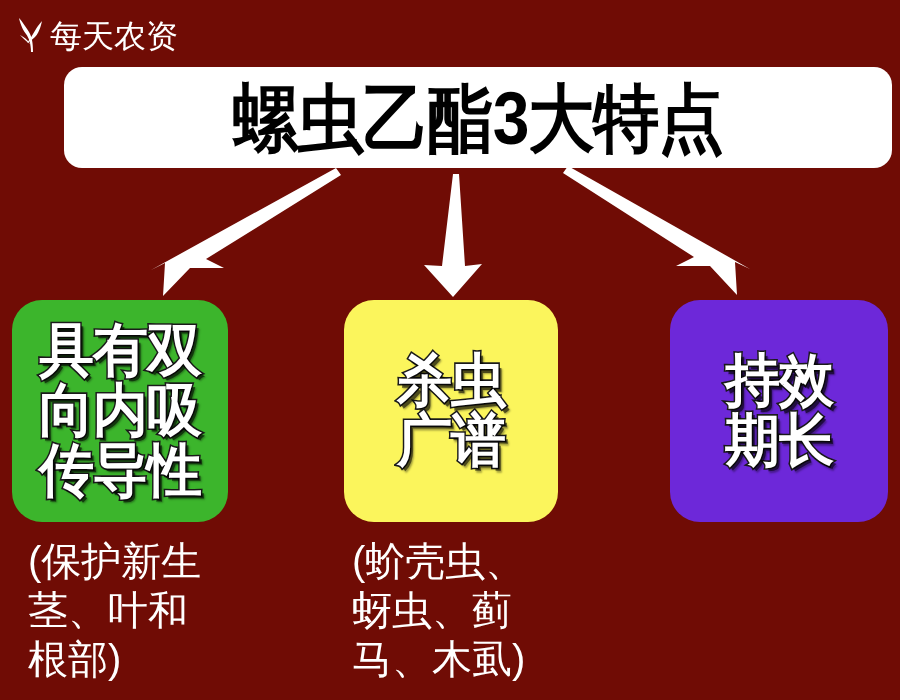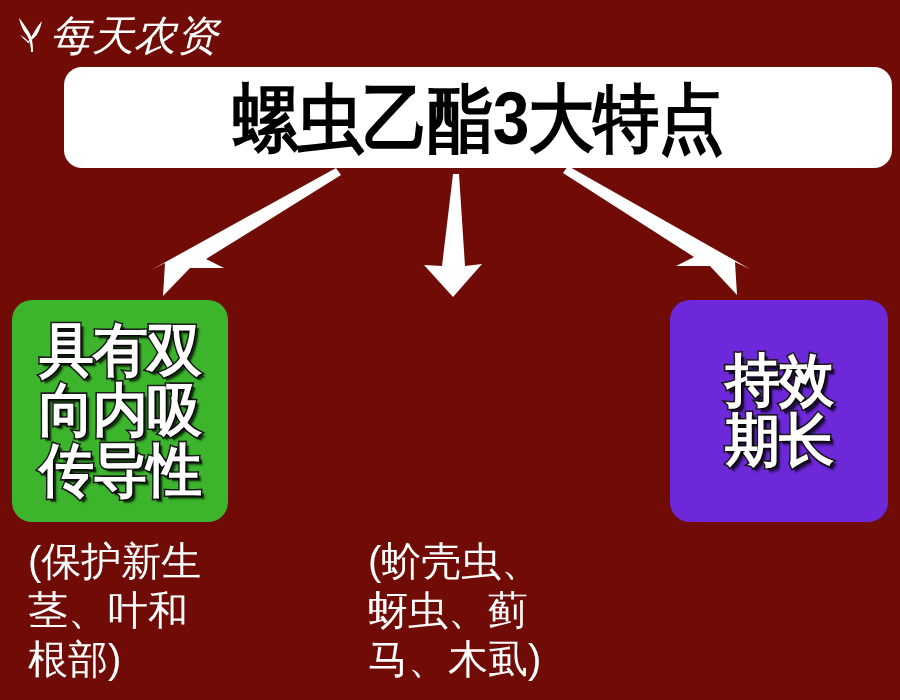--- a/index.html
+++ b/index.html
@@ -31,26 +31,25 @@
     gap: 4px;
     height: 44px;
   }
   .logo-mark {
     width: 30px;
     height: 40px;
     display: block;
   }
   .logo-text {
     color: #ffffff;
-    font-size: 42px;
+    font-size: 32px;
     line-height: 40px;
     font-weight: 500;
     letter-spacing: 0px;
     white-space: nowrap;
-    font-style: italic;
   }
 
   
   .title-banner {
     position: absolute;
     left: 36px;
     top: 67px;
     width: 828px;
     height: 101px;
     background: #ffffff;
@@ -80,21 +79,21 @@
     height: 700px;
     pointer-events: none;
   }
 
   
   .box {
     position: absolute;
     top: 300px;
     width: 218px;
     height: 222px;
-    border-radius: 20px;
+    border-radius: 30px;
     display: flex;
     align-items: center;
     justify-content: center;
     box-sizing: border-box;
   }
   .box-green  { left: 12px;  width: 216px; background: #3cb52c; }
   .box-yellow { left: 344px; width: 214px; background: #fbf55c; }
   .box-blue   { left: 670px; width: 218px; background: #6d28d9; }
 
   .box-label {
@@ -120,21 +119,21 @@
     position: absolute;
     top: 537px;
     color: #ffffff;
     font-size: 40px;
     line-height: 1.22;
     letter-spacing: 0px;
     white-space: pre-line;
     font-weight: 400;
   }
   .cap-1 { left: 28px;  width: 230px; }
-  .cap-2 { left: 368px; width: 230px; }
+  .cap-2 { left: 352px; width: 230px; }
   .cap-3 { left: 678px; width: 222px; }
 </style>
 </head>
 <body>
 
 <div id="poster">
 
   <div class="logo-row">
     <svg class="logo-mark" viewBox="0 0 30 40">
       <path d="M3 2 C3 2, 5 12, 10 18 C13 22, 15 28, 15 36 L17 36 C17 27, 16 21, 13 16 C10 11, 5 4, 3 2 Z" fill="#ffffff"></path>
@@ -156,20 +155,24 @@
 
     <path d="M563 173 L694 257 L676 266 L710 266 L737 295 L735 262 L750 269 L568 166 Z" fill="#ffffff"></path>
   </svg>
 
   <div class="box box-green">
     <span class="box-label">具有双
 向内吸
 传导性</span>
   </div>
 
+  <div class="box box-yellow">
+    <span class="box-label">杀虫
+广谱</span>
+  </div>
 
   <div class="box box-blue">
     <span class="box-label">持效
 期长</span>
   </div>
 
   <div class="caption cap-1">(保护新生
 茎、叶和
 根部)</div>
   <div class="caption cap-2">(蚧壳虫、

